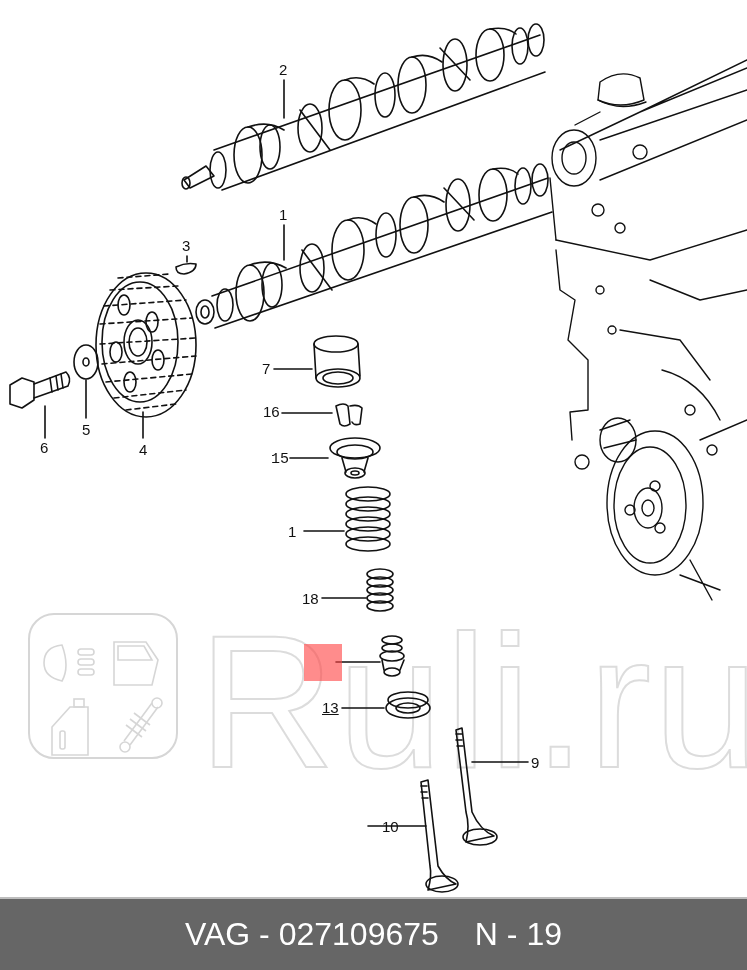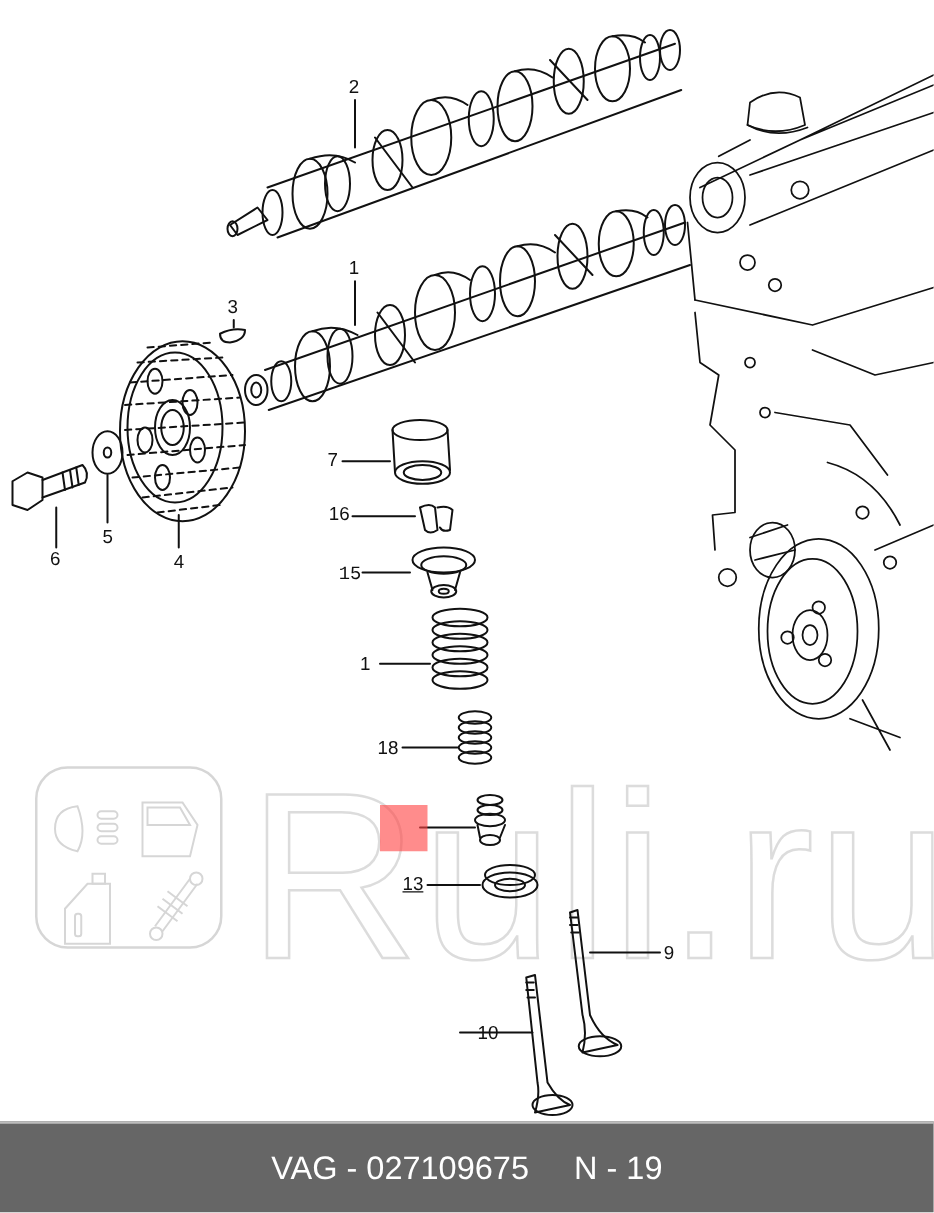--- a/index.html
+++ b/index.html
@@ -4,21 +4,21 @@
 <style>
   html, body { margin:0; padding:0; background:#ffffff; }
   body { width:747px; height:970px; position:relative; overflow:hidden; font-family:"Liberation Sans", sans-serif; }
   #diagram { position:absolute; left:0; top:0; width:747px; height:897px; }
   .callout { position:absolute; font-size:15px; color:#111; line-height:1; }
   .highlight { position:absolute; left:304px; top:644px; width:38px; height:37px; background:rgba(255,70,70,0.62); }
   .watermark-text { position:absolute; left:198px; top:606px; font-size:190px; font-weight:normal; color:transparent;
     -webkit-text-stroke:2px #d9d9d9; letter-spacing:2px; line-height:1; opacity:0.9; pointer-events:none; }
   .watermark-logo { position:absolute; left:28px; top:613px; width:146px; height:142px; border:2px solid #d6d6d6; border-radius:26px; }
   .footer { position:absolute; left:0; top:897px; width:747px; height:73px; background:#666666; border-top:2px solid #bdbdbd; box-sizing:border-box;
-    display:flex; align-items:center; justify-content:center; color:#ffffff; font-size:26px; }
+    display:flex; align-items:center; justify-content:center; color:#ffffff; font-size:32px; }
   .footer .sep { display:inline-block; width:36px; }
 </style>
 </head>
 <body>
 
 <div id="diagram">
 
   <div class="watermark-logo">
     <svg width="146" height="142" viewBox="0 0 146 142">
       <g fill="none" stroke="#d6d6d6" stroke-width="1.6">

